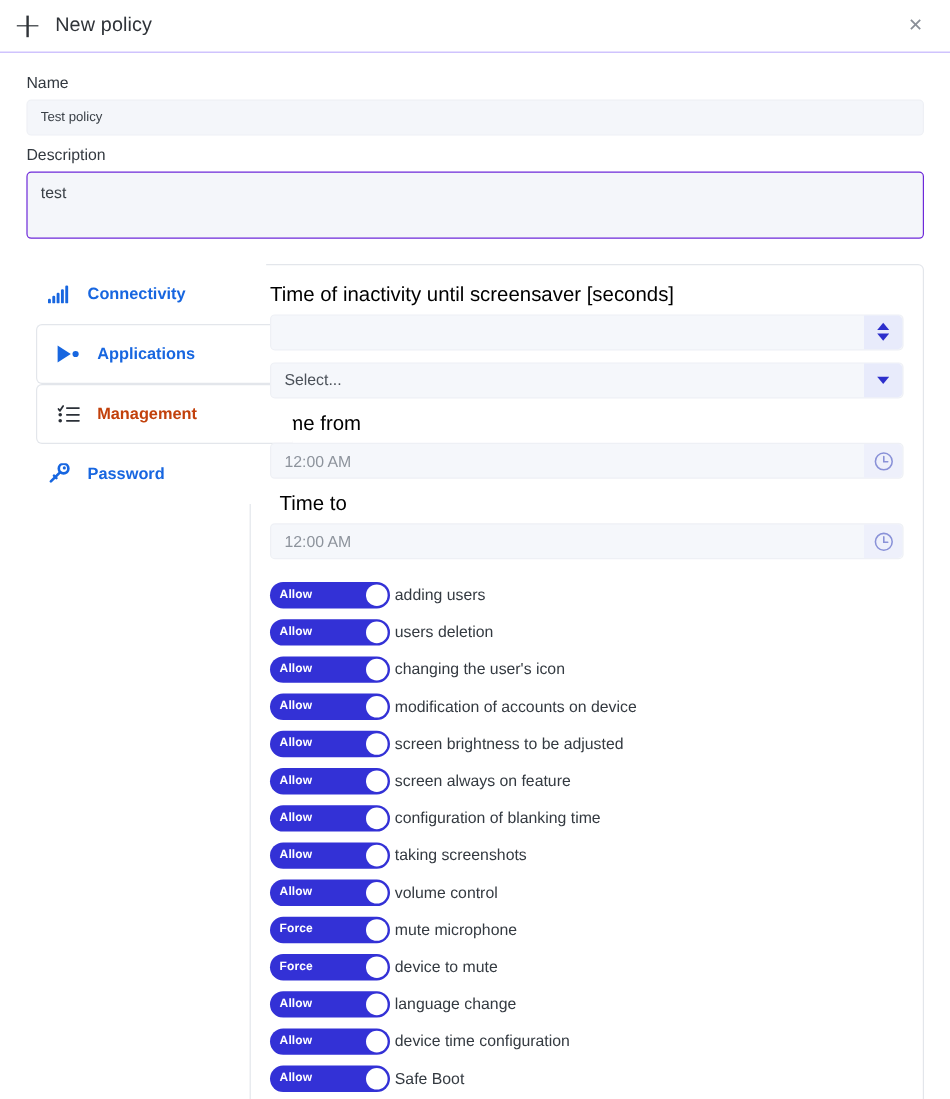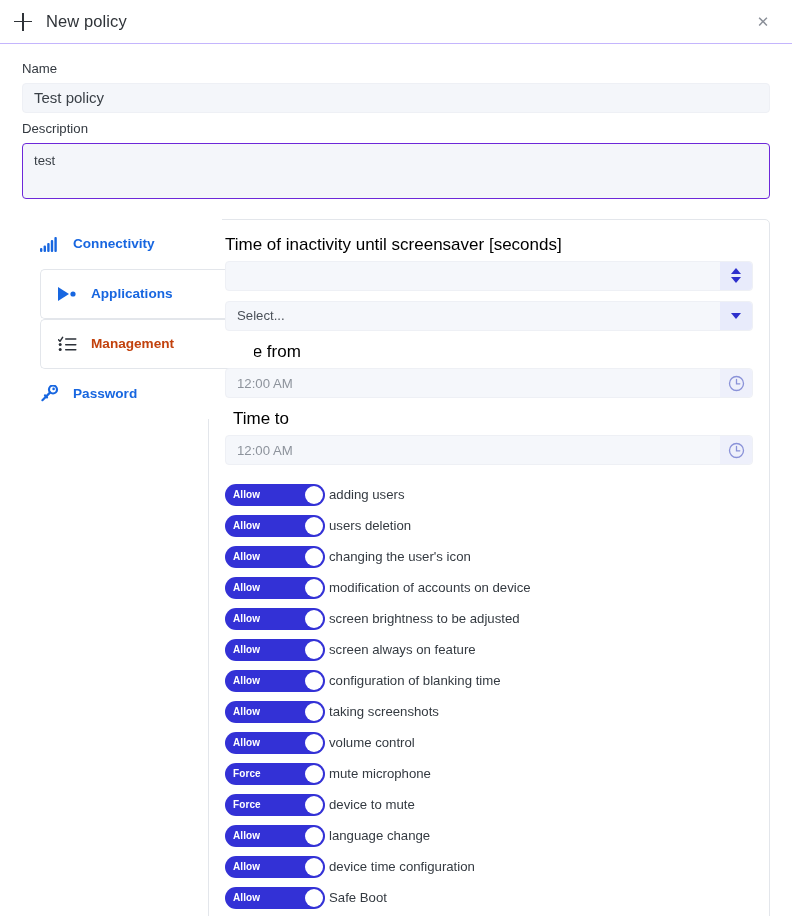--- a/index.html
+++ b/index.html
@@ -64,21 +64,21 @@
     margin-bottom: 6px;
     line-height: 1.2;
   }
   .text-input {
     width: 100%;
     height: 30px;
     background: #f4f6fa;
     border: 1px solid #eef0f5;
     border-radius: 4px;
     padding: 12px 11px;
-    font-size: 15px;
+    font-size: 11px;
     color: #3a4047;
     font-family: "Liberation Sans", sans-serif;
     outline: none;
   }
   .text-area {
     width: 100%;
     height: 56px;
     background: #f4f6fa;
     border: 1px solid #6d28d9;
     border-radius: 4px;
@@ -112,21 +112,21 @@
     border: 1px solid transparent;
     border-right: none;
     border-radius: 5px 0 0 5px;
     font-size: 13.6px;
     font-weight: bold;
     color: #1766e0;
     position: relative;
   }
   .tab-item.boxed {
     border-color: #e3e6eb;
-    margin-left: 18px;
+    margin-left: 8px;
     width: 214px;
     text-align: right;
   }
   .tab-item.active {
     color: #c2410c;
   }
   .tab-icon {
     width: 20px; height: 20px;
     margin-right: 14px;
     flex: 0 0 20px;

